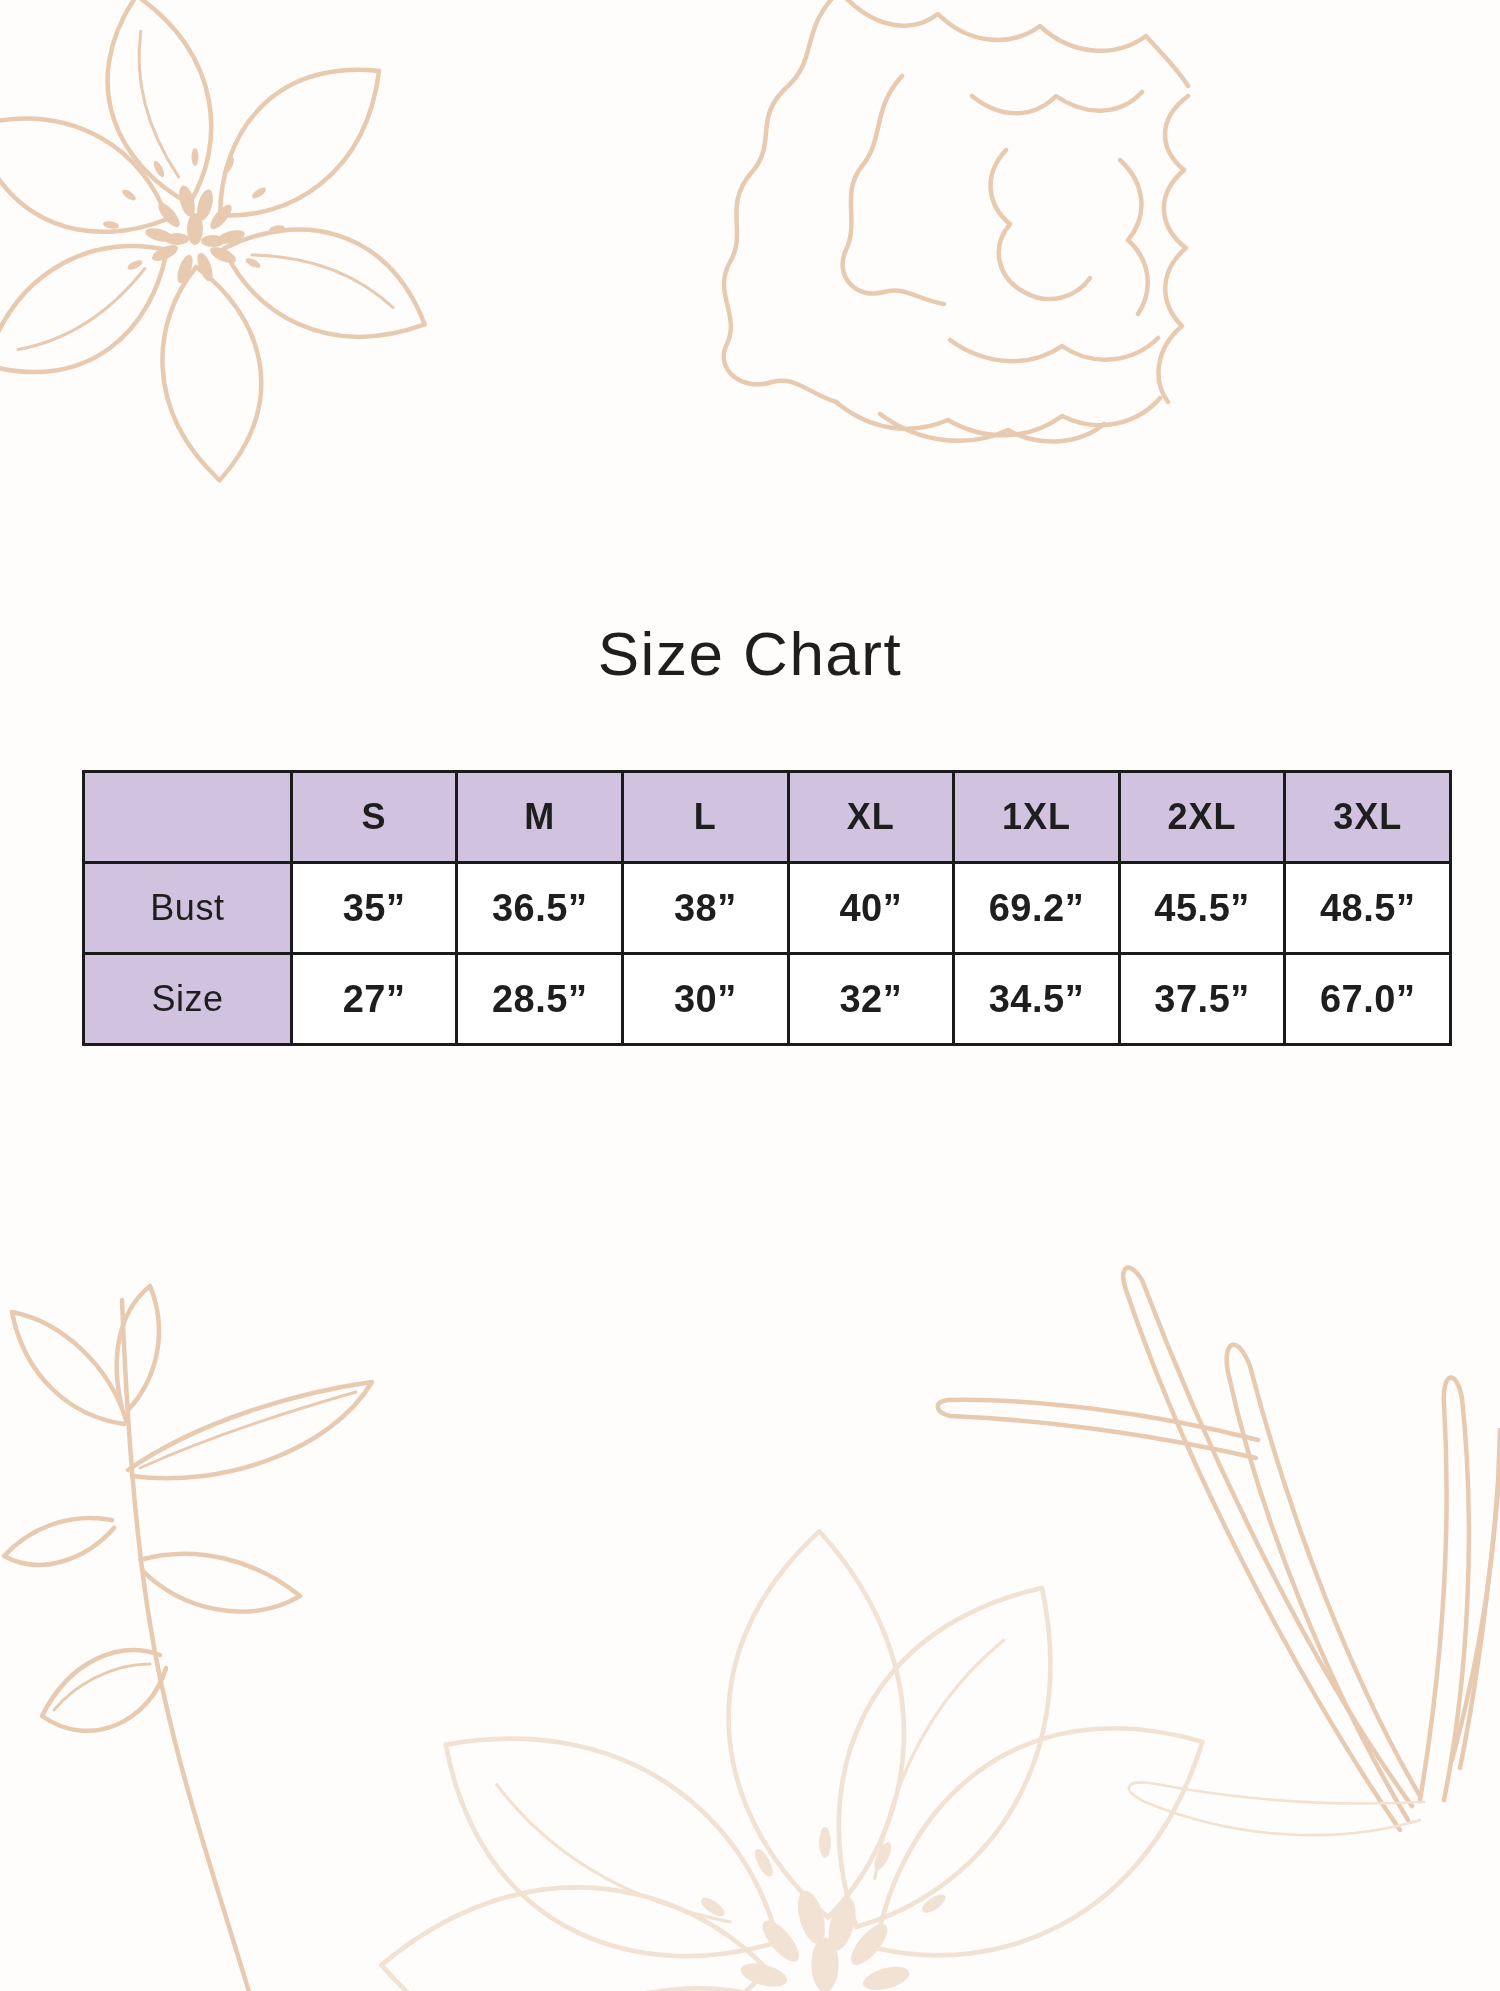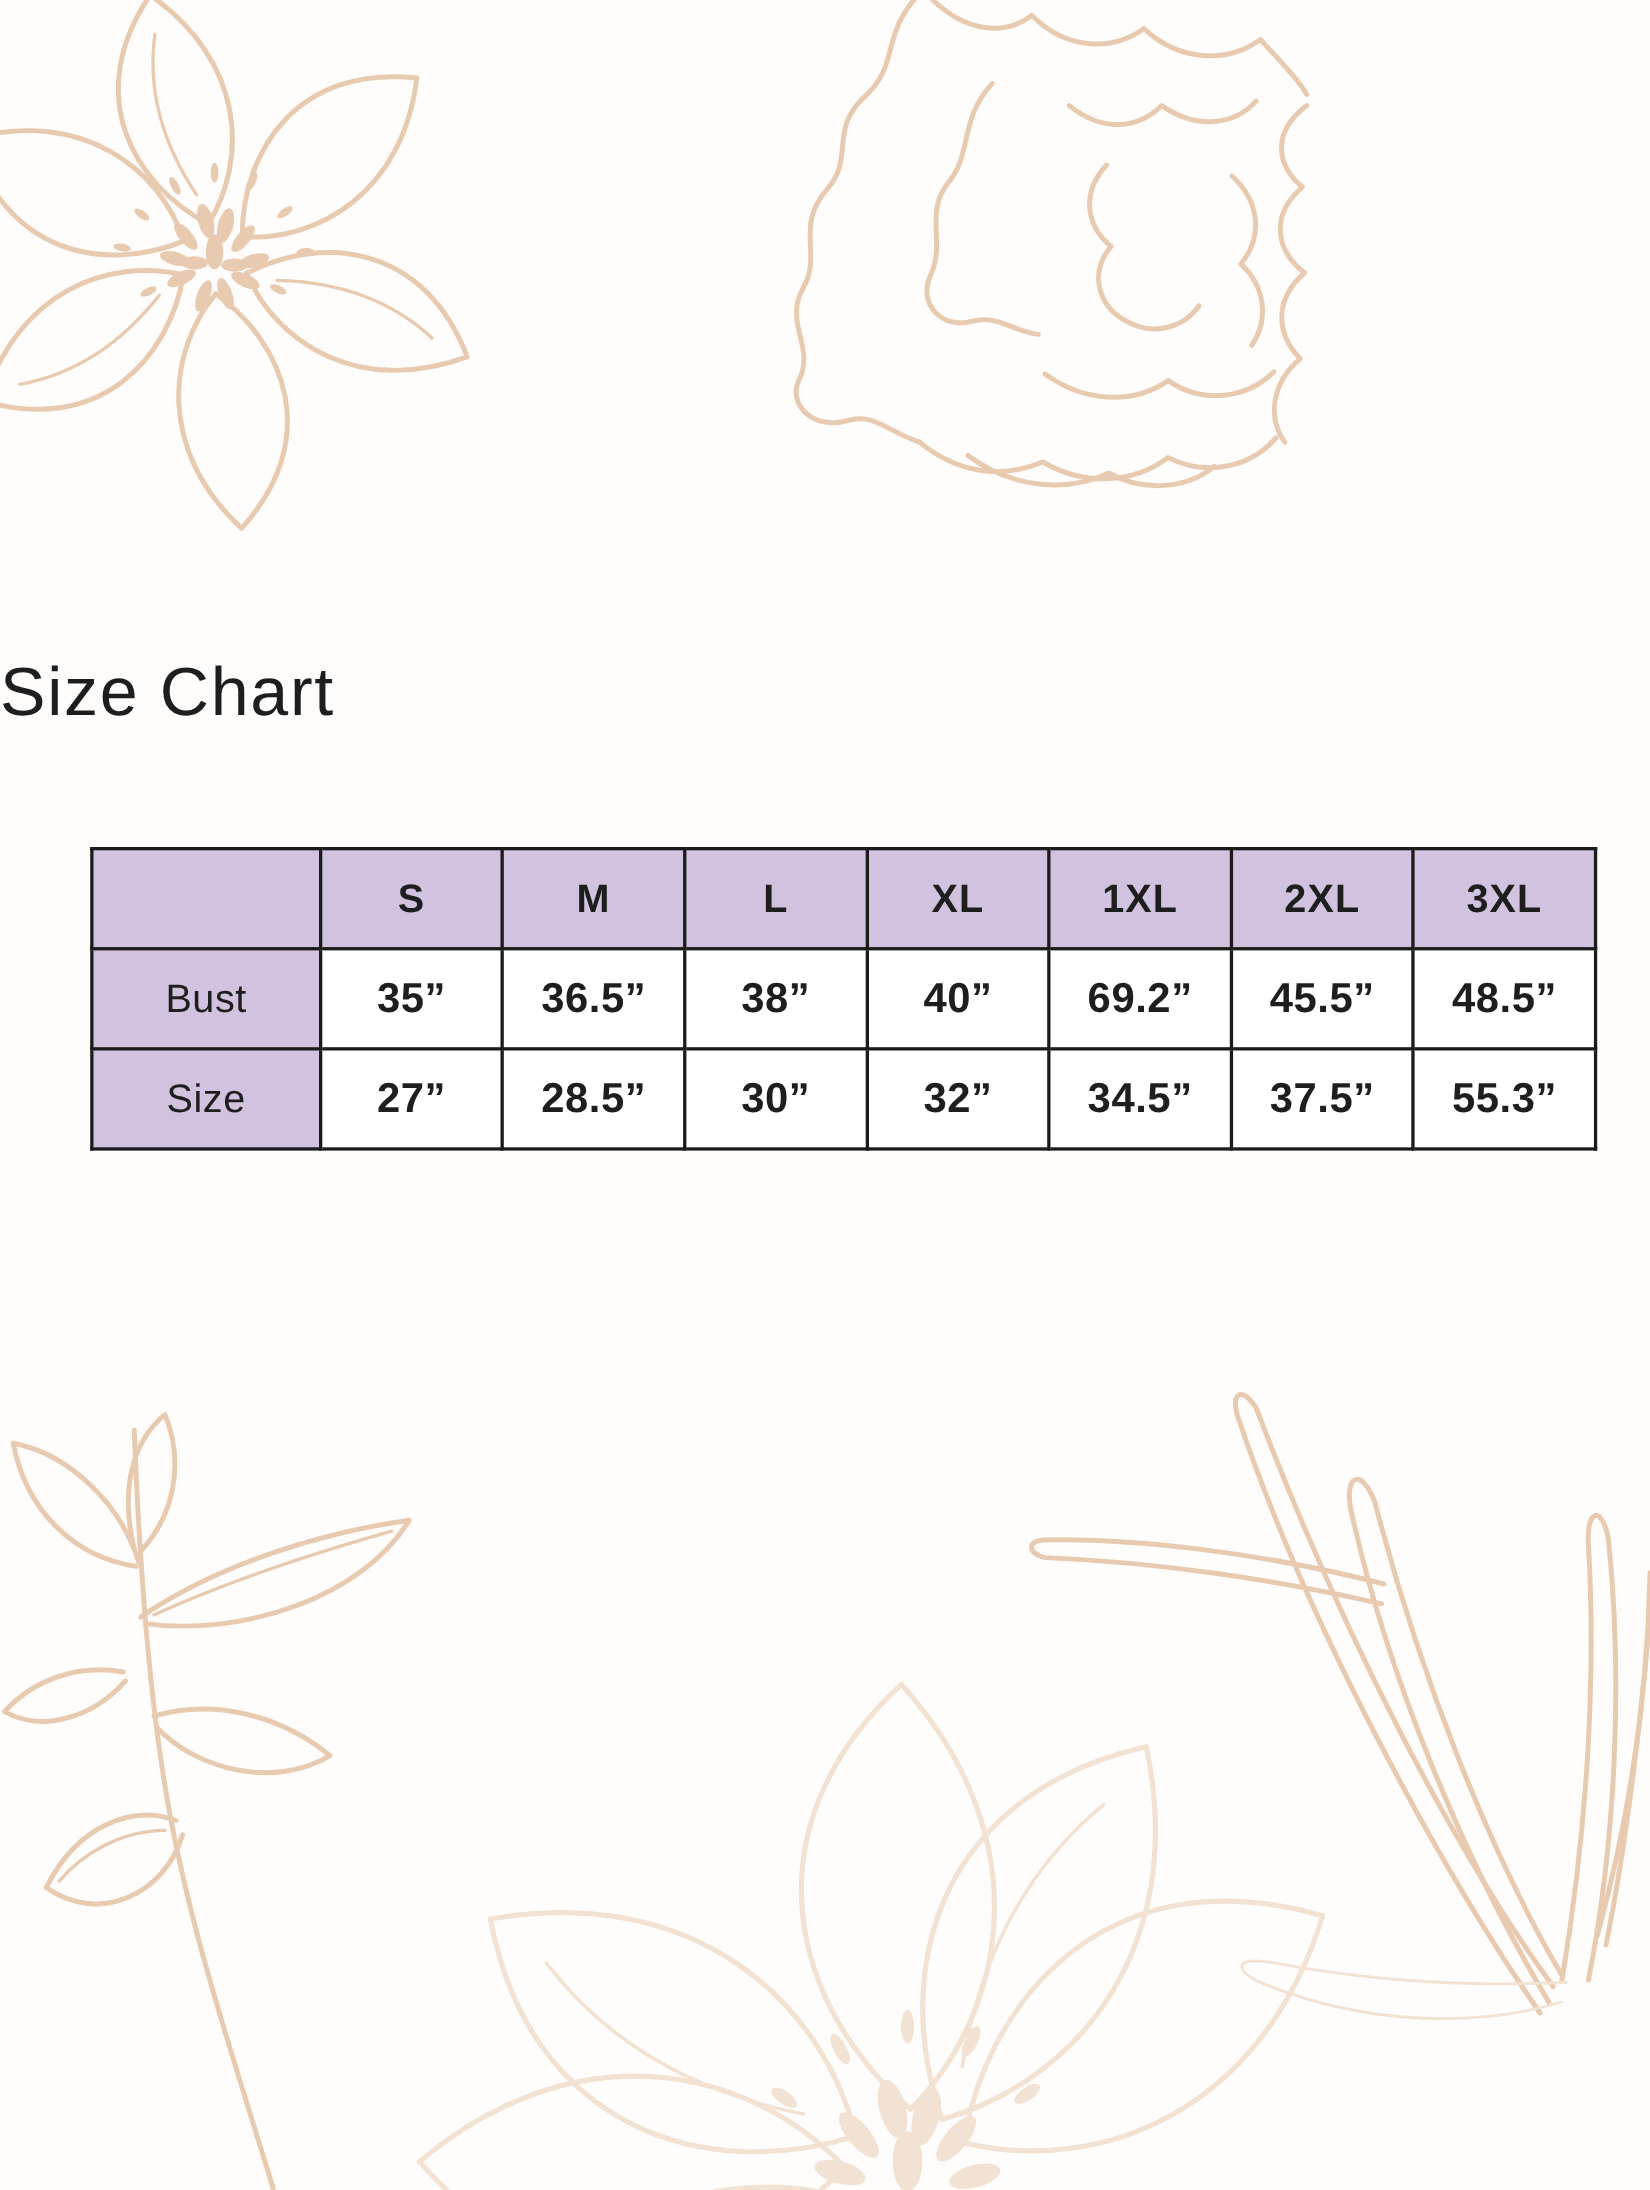--- a/index.html
+++ b/index.html
@@ -20,22 +20,22 @@
   }
   svg.floral{position:absolute;left:0;top:0;z-index:0;}
   .fl{fill:none;stroke:var(--floral-line);stroke-width:4.5;stroke-linecap:round;stroke-linejoin:round;}
   .fl-thin{fill:none;stroke:var(--floral-line);stroke-width:3;stroke-linecap:round;}
   .fl-fill{fill:var(--floral-line);stroke:none;}
   .ff{fill:none;stroke:var(--floral-line-faint);stroke-width:2.6;stroke-linecap:round;stroke-linejoin:round;}
   .ff-thin{fill:none;stroke:var(--floral-line-faint);stroke-width:1.8;stroke-linecap:round;}
   .ff-fill{fill:var(--floral-line-faint);stroke:none;}
   .content{position:absolute;left:0;top:0;width:100%;height:100%;z-index:1;}
   .page-title{
-    position:absolute;top:596px;left:0;width:100%;margin:0;
-    text-align:left;font-size:62px;line-height:1.1;font-weight:500;
+    position:absolute;top:620px;left:0;width:100%;margin:0;
+    text-align:center;font-size:62px;line-height:1.1;font-weight:500;
     letter-spacing:1.5px;color:var(--text);
   }
   table.size-chart{
     position:absolute;left:82px;top:770px;width:1370px;
     border-collapse:collapse;table-layout:fixed;
   }
   .size-chart th,.size-chart td{
     border:3px solid var(--table-border);
     height:91px;text-align:center;vertical-align:middle;
     padding:0;color:var(--text);
@@ -217,17 +217,17 @@
           <td>48.5”</td>
         </tr>
         <tr>
           <th>Size</th>
           <td>27”</td>
           <td>28.5”</td>
           <td>30”</td>
           <td>32”</td>
           <td>34.5”</td>
           <td>37.5”</td>
-          <td>55.3”</td>
+          <td>67.0”</td>
         </tr>
       </tbody>
   </table>
 </div>
 
 </body></html>

